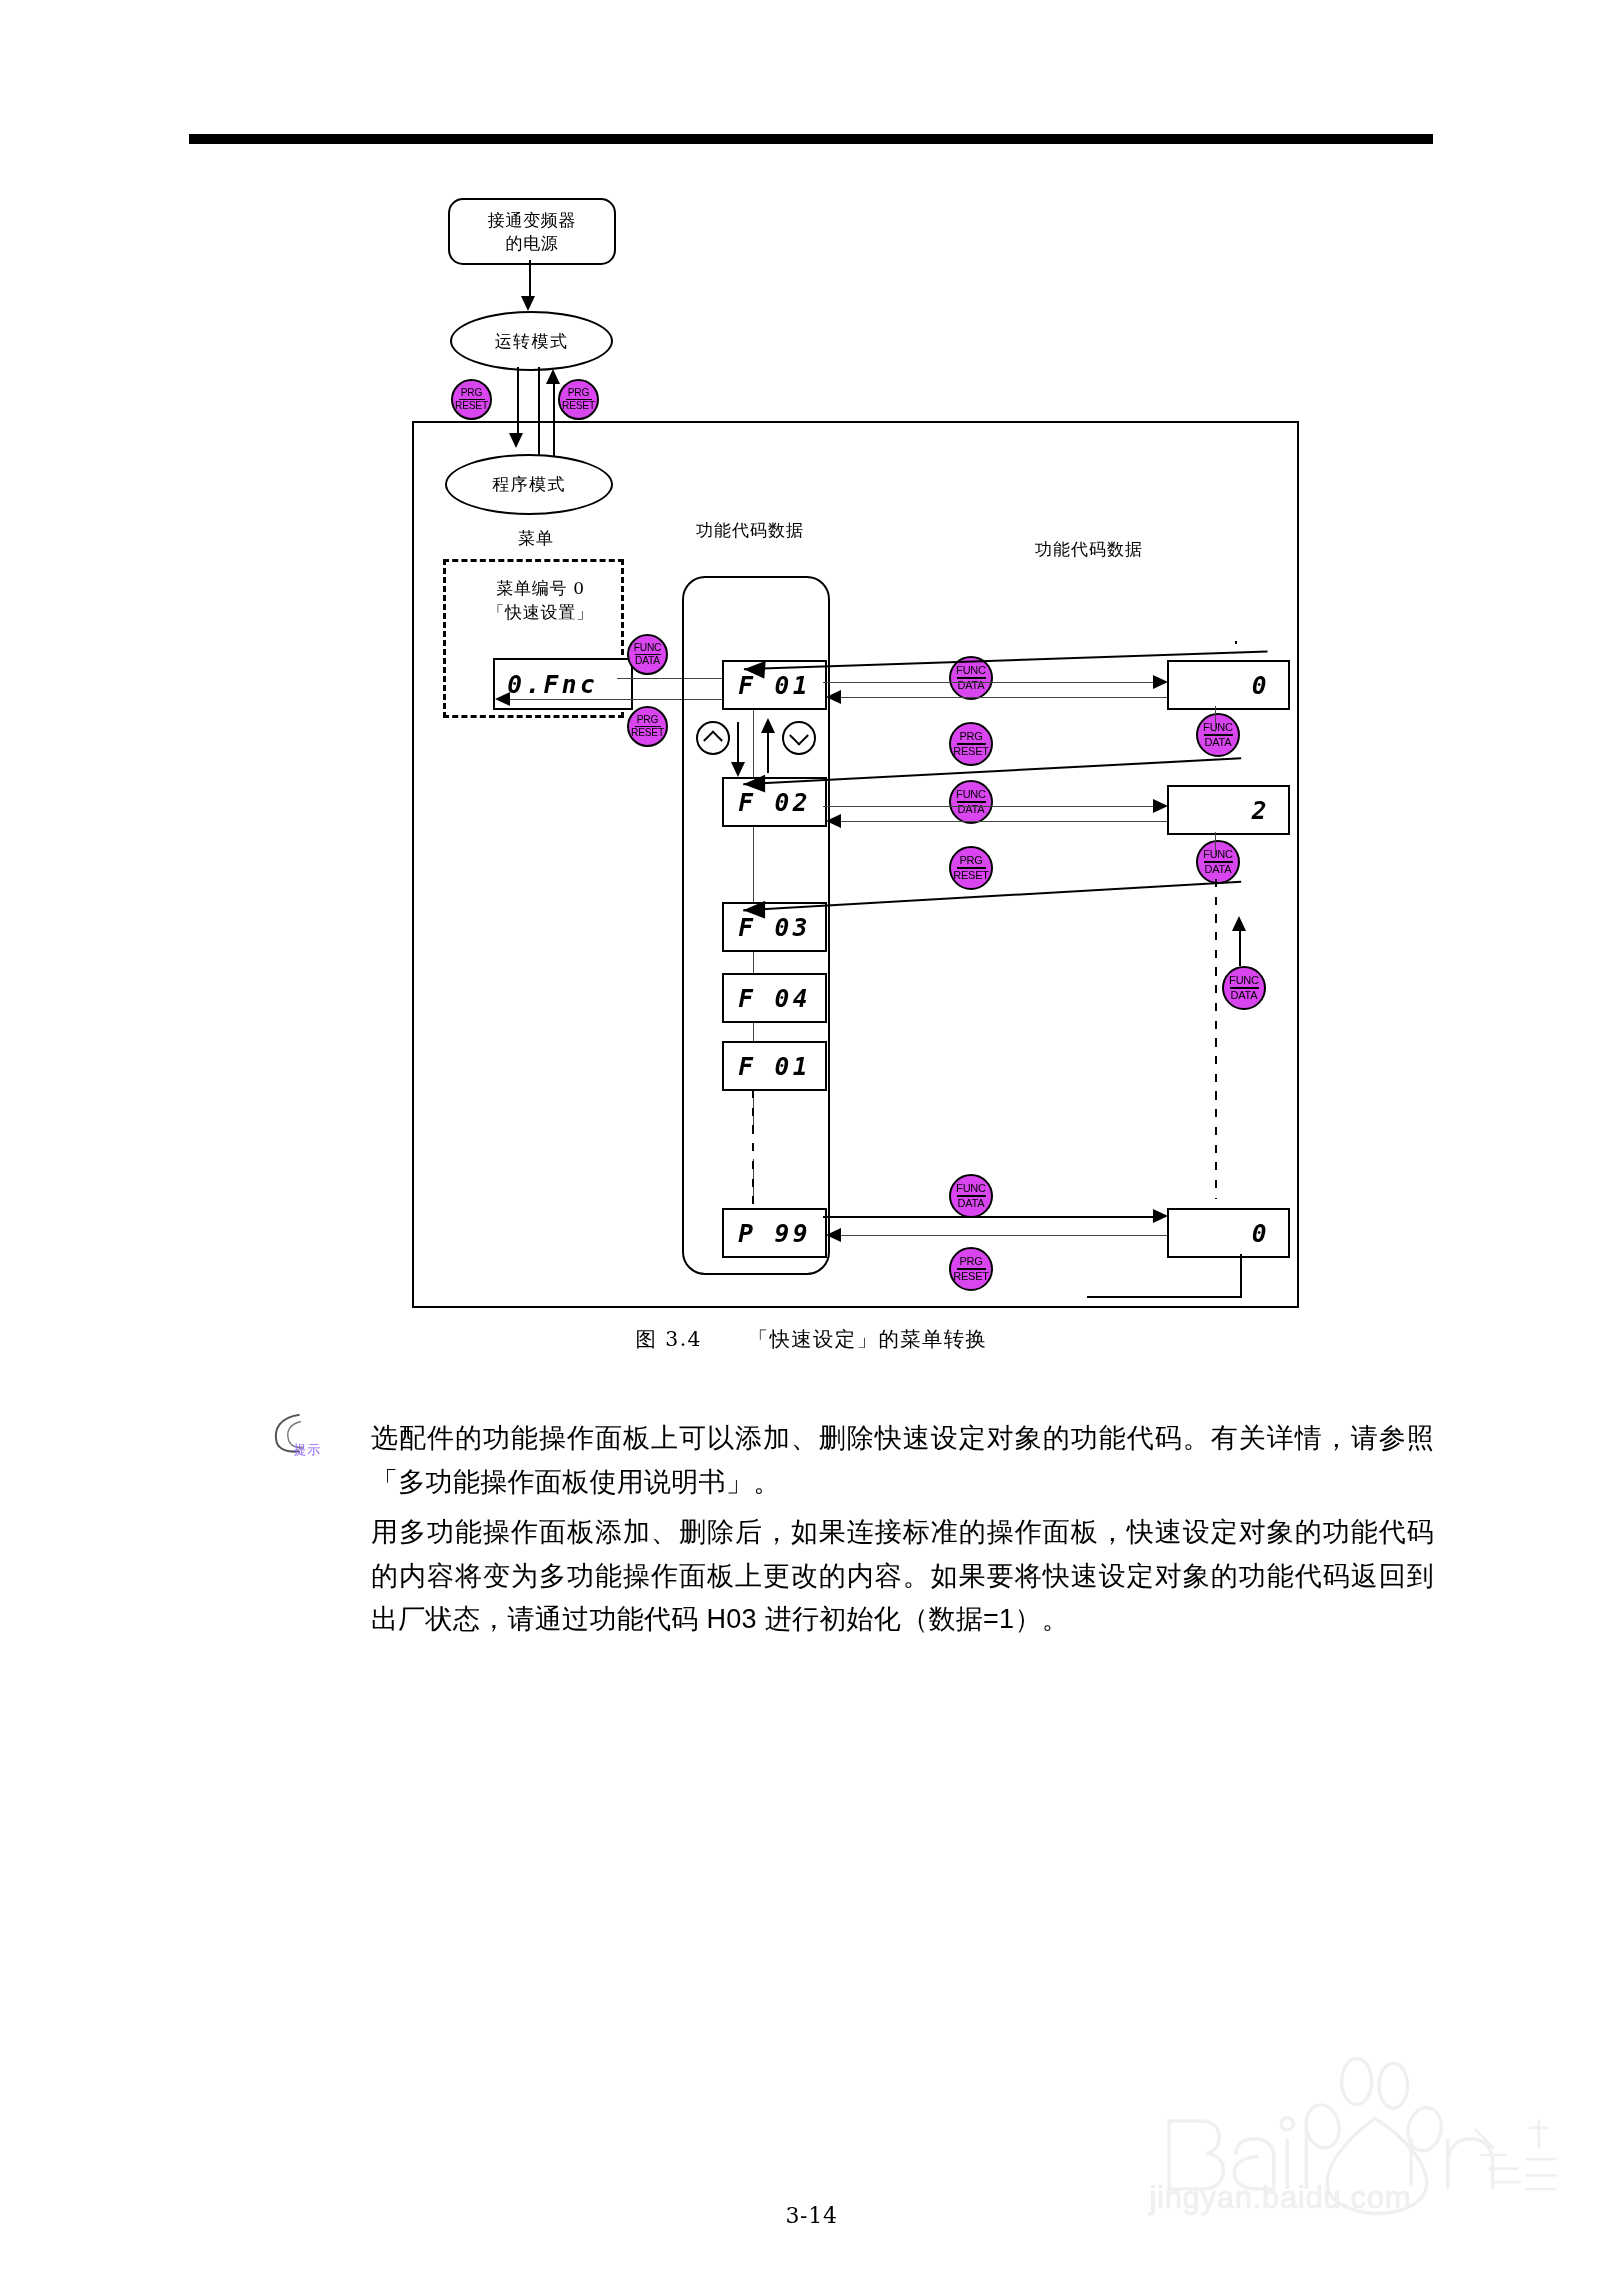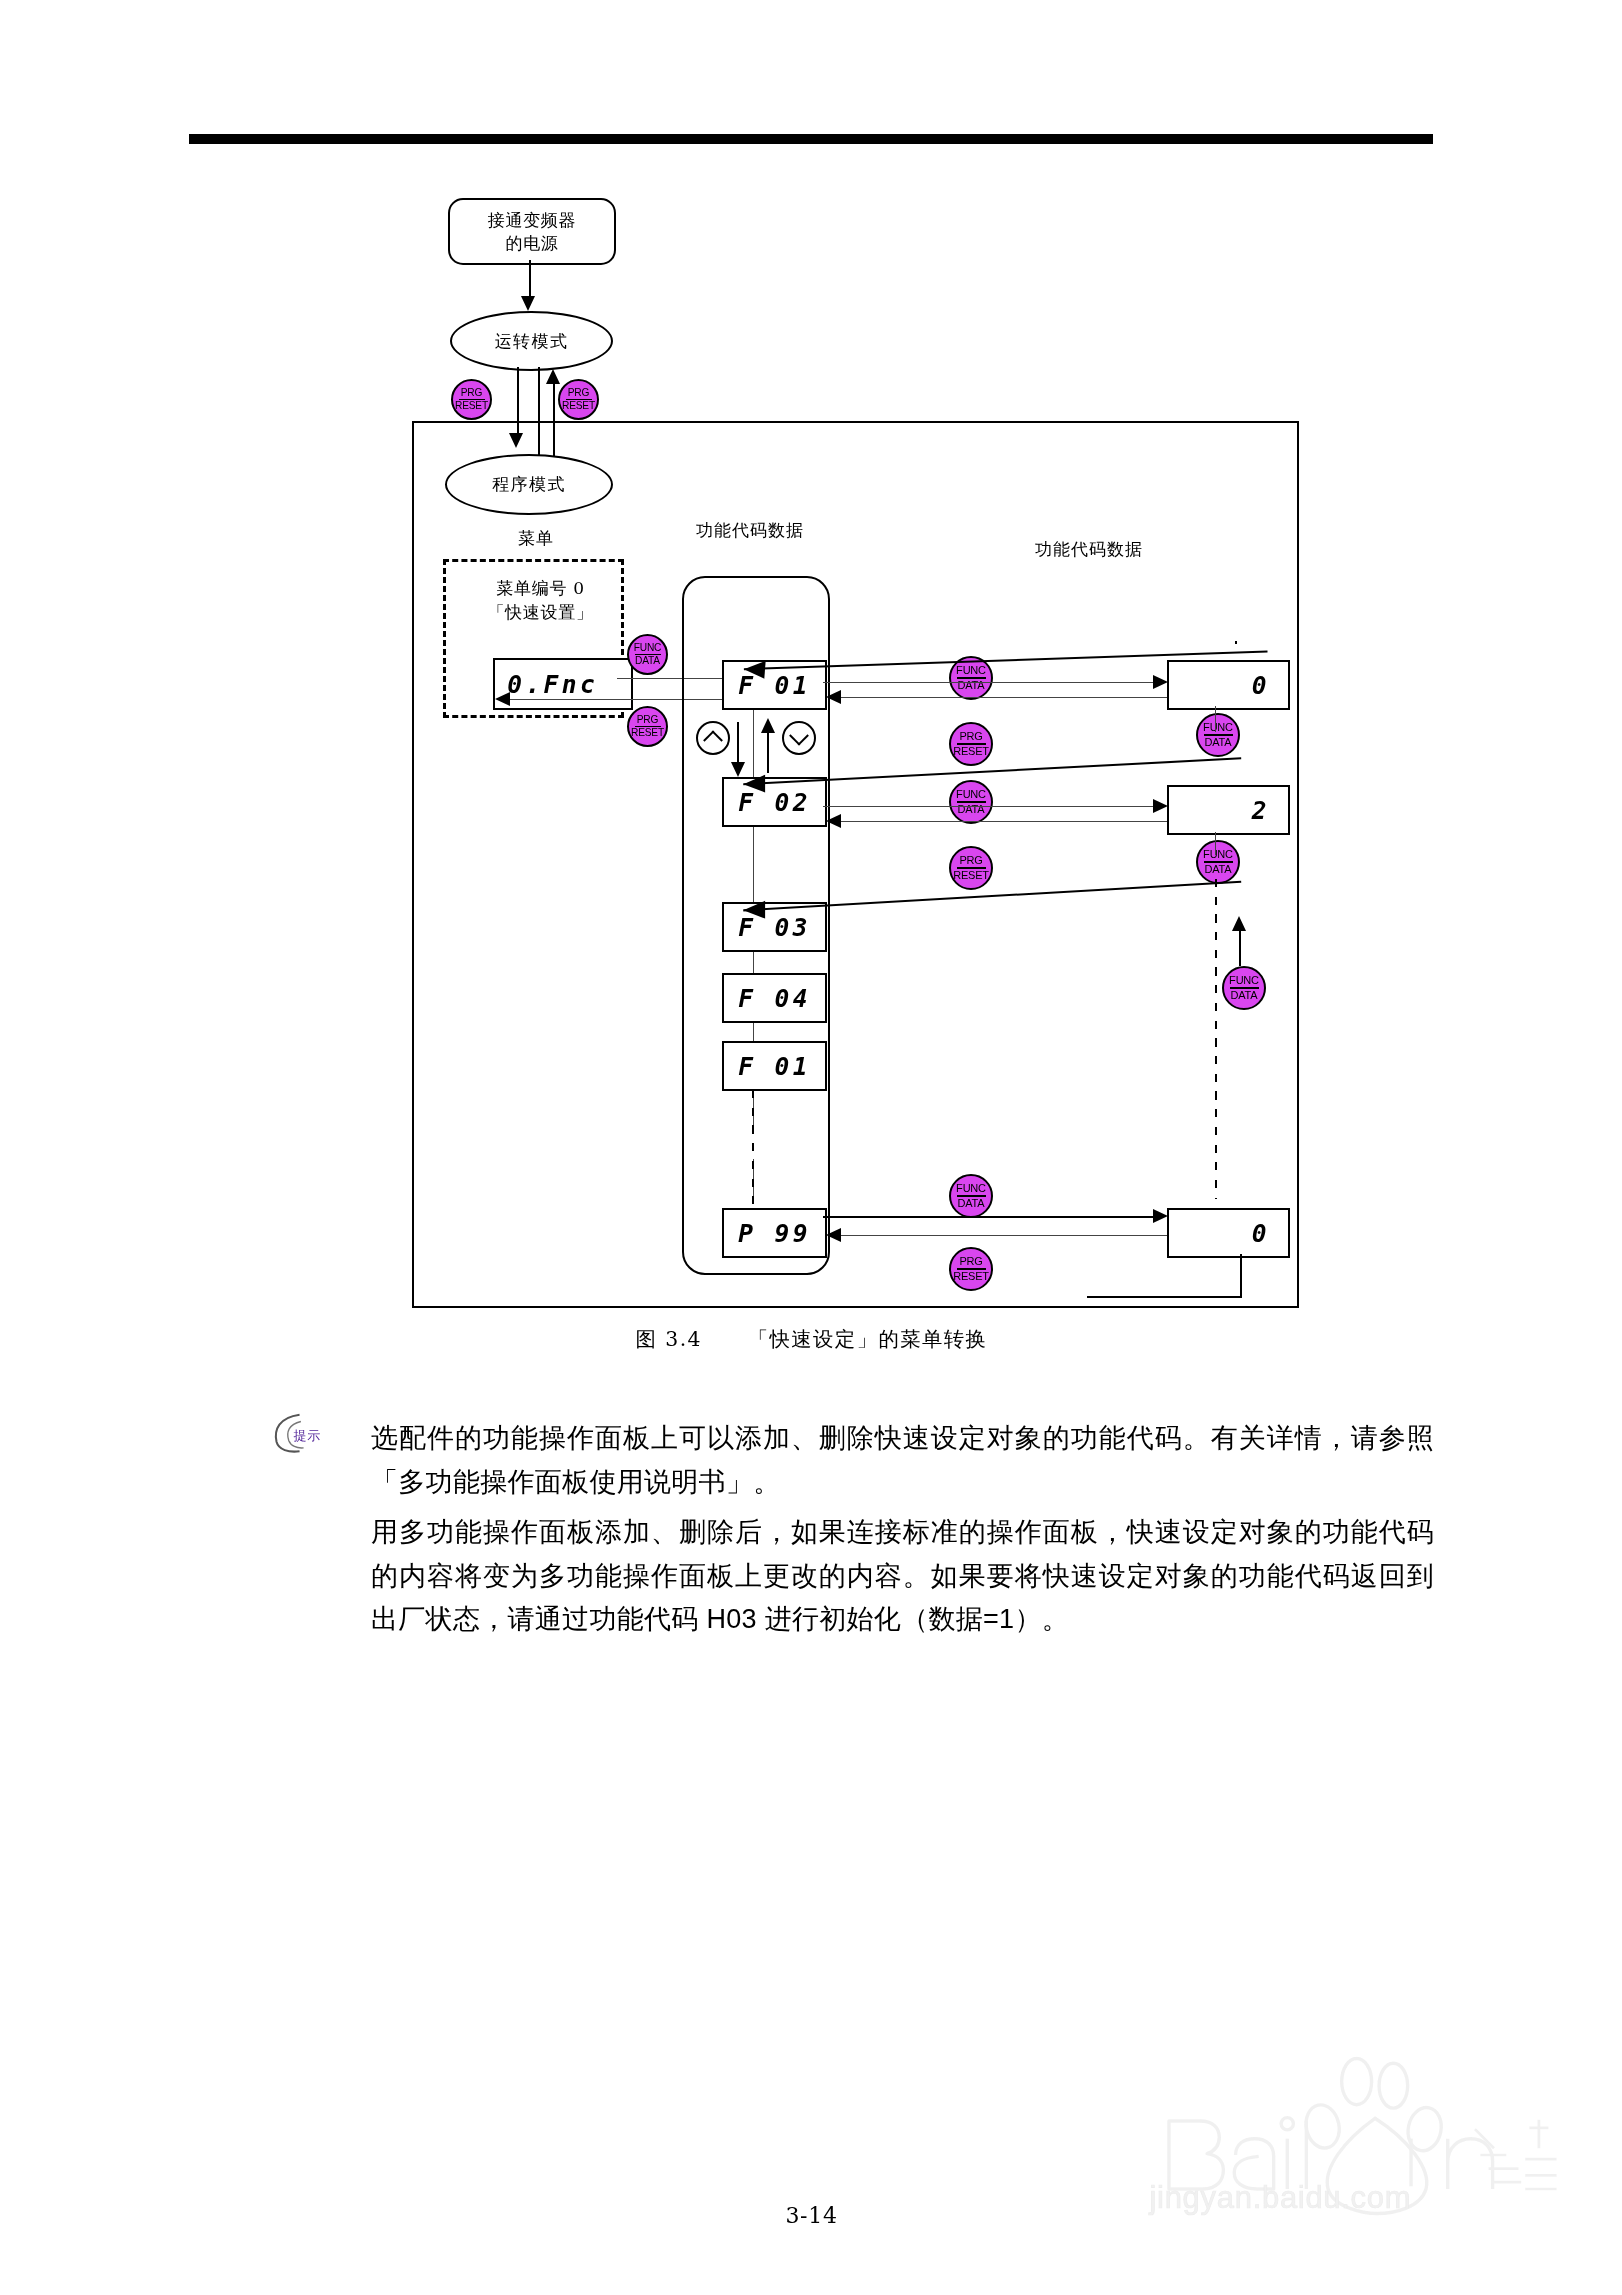--- a/index.html
+++ b/index.html
@@ -106,22 +106,22 @@
   }
 
   
   .note-badge{
     position:absolute;left:271px;top:1412px;width:72px;height:42px;
   }
   .note-badge .arcwrap{
     position:absolute;left:0;top:0;width:72px;height:42px;
   }
   .note-badge .btext{
-    position:absolute;left:22.5px;top:15px;font-size:13px;letter-spacing:0.7px;
-    font-family:"DejaVu Serif","Liberation Serif",serif;color:#4c1d95;
+    position:absolute;left:22.5px;top:29px;font-size:13px;letter-spacing:0.7px;
+    font-family:"DejaVu Serif","Liberation Serif",serif;color:#8b5cf6;
   }
   .para{
     position:absolute;font-family:Liberation Sans, sans-serif;
     font-size:27px;line-height:1.62;letter-spacing:0.3px;text-align:justify;margin-top:14px;
   }
 
   
   .wm{position:absolute;left:1140px;top:2053px;width:436px;height:170px;
       opacity:0.9;pointer-events:none;}
   .wm-text{

